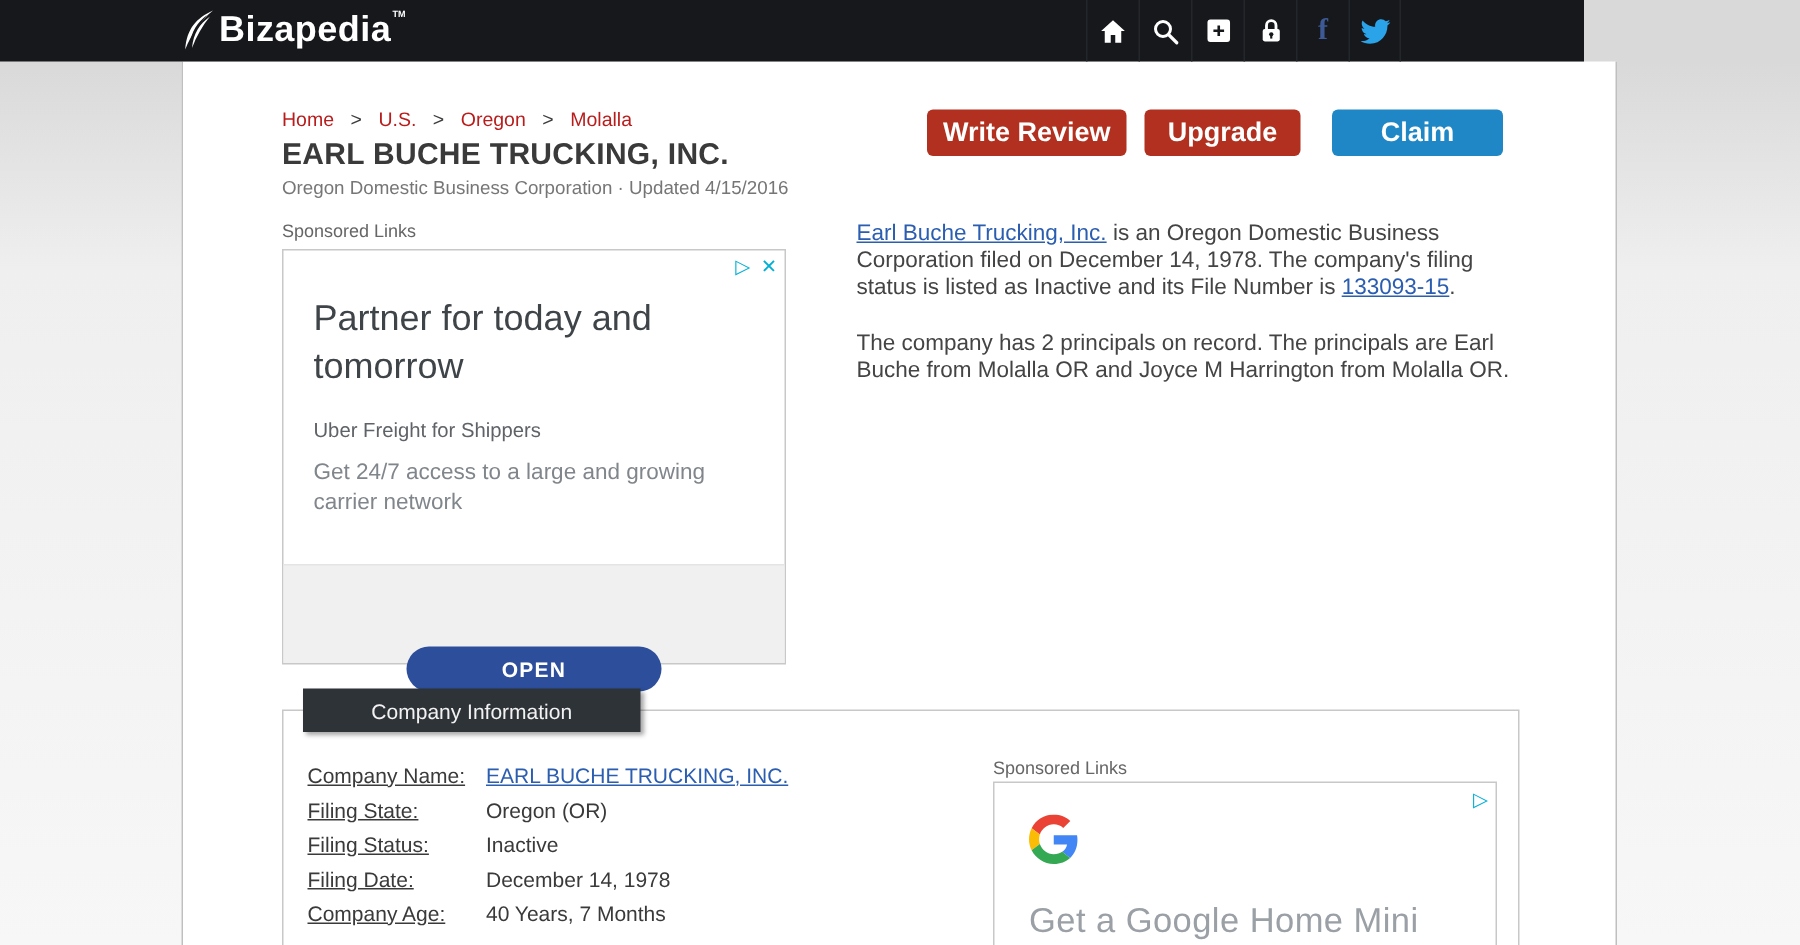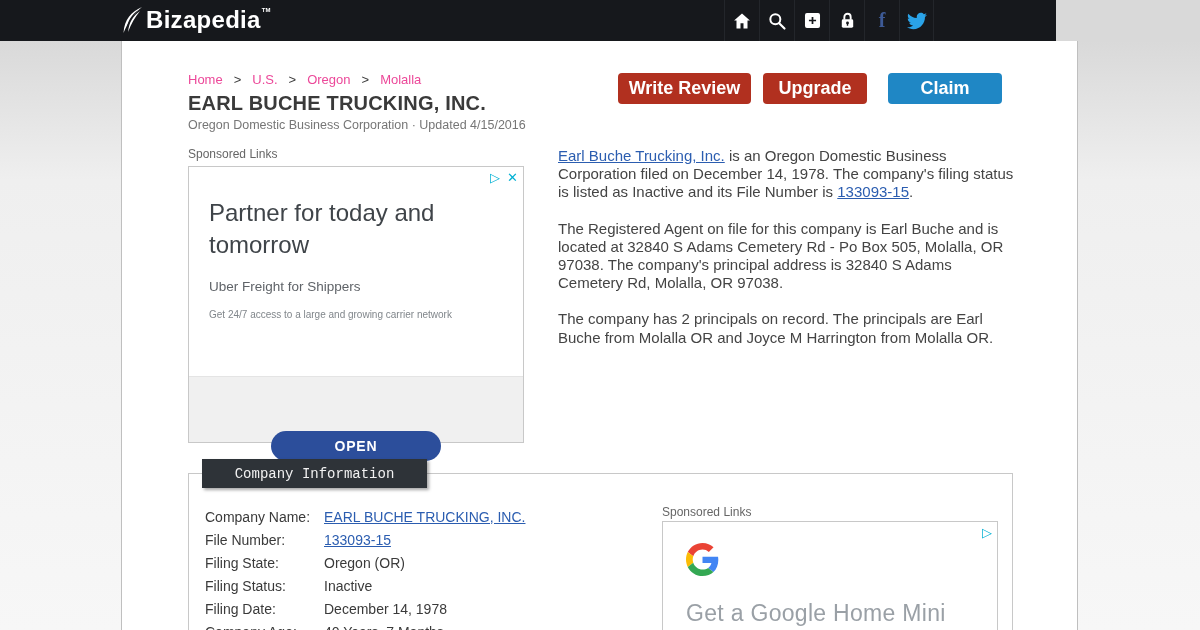--- a/index.html
+++ b/index.html
@@ -28,21 +28,21 @@
   .icon-cell svg { display:block; }
   .fb-f { color:#3d5a96; font-size:20px; font-weight:700; font-family:"Liberation Serif",serif; }
   
   .content-col {
     position:absolute; left:121px; top:41px; width:957px; height:589px;
     background:#fff; border-left:1px solid #bfbfbf; border-right:1px solid #bfbfbf;
     z-index:10;
   }
   
   .breadcrumb { position:absolute; left:188px; top:72px; font-size:13px; color:#999; z-index:15; }
-  .breadcrumb a { color:#ec4899; text-decoration:none; cursor:pointer; }
+  .breadcrumb a { color:#b91c1c; text-decoration:none; cursor:pointer; }
   .crumb-sep { color:#3d3d3d; margin:0 11px; }
   .page-title { position:absolute; left:188px; top:92px; font-size:20px; font-weight:700; color:#3a3a3a; letter-spacing:.2px; z-index:15; }
   .page-subtitle { position:absolute; left:188px; top:118px; font-size:12.5px; color:#767676; z-index:15; }
   
   .btn { position:absolute; top:73px; height:31px; border:none; border-radius:4px;
          color:#fff; font-size:18px; font-family:"Liberation Sans",sans-serif;
          cursor:pointer; z-index:15;font-weight:bold; }
   .btn-review  { left:618px; width:133px; background:#b1301f; }
   .btn-upgrade { left:763px; width:104px; background:#b1301f; }
   .btn-claim   { left:888px; width:114px; background:#1f87c5; }
@@ -52,45 +52,45 @@
   .ad-card-left {
     position:absolute; left:188px; top:166px; width:336px; height:277px;
     background:#fff; border:1px solid #c8c8c8; z-index:15;
   }
   .adchoices { position:absolute; top:4px; right:5px; display:flex; gap:7px; align-items:center; }
   .adchoices .tri { color:#00b0d3; font-size:13px; line-height:13px; cursor:pointer; }
   .adchoices .closex { color:#00b0d3; font-size:13px; line-height:13px; cursor:pointer; }
   .ad-headline { position:absolute; left:20px; top:30px; width:295px;
     font-size:24px; line-height:32px; color:#3f4449; font-weight:500; }
   .ad-advertiser { position:absolute; left:20px; top:112px; font-size:13.5px; color:#5f6368; }
-  .ad-desc { position:absolute; left:20px; top:138px; width:275px; font-size:10px; line-height:20px; color:#80868b; }
+  .ad-desc { position:absolute; left:20px; top:138px; width:275px; font-size:15px; line-height:20px; color:#80868b; }
   .ad-footer { position:absolute; left:0; right:0; bottom:0; height:66px; background:#f0f0f0; border-top:1px solid #e4e4e4; }
   .open-btn { position:absolute; left:50%; top:18px; transform:translateX(-50%);
     width:170px; height:30px; border:none; border-radius:15px; background:#2c4e9b;
     color:#fff; font-size:14px; font-weight:700; letter-spacing:.8px; cursor:pointer;
     font-family:"Liberation Sans",sans-serif;margin-top:36px; }
   
   .about { position:absolute; left:558px; top:147px; width:456px; z-index:15;
     font-size:15px; line-height:18.2px; color:#444; }
-  .about p { margin-bottom:18px; }
+  .about p { margin-bottom:18px;margin-left:13px; }
   .about a { color:#2b5db0; text-decoration:underline; cursor:pointer; }
   
   .info-box {
     position:absolute; left:188px; top:473px; width:825px; height:300px;
     border:1px solid #c8c8c8; background:#fff; z-index:15;
   }
   .info-tab {
     position:absolute; left:202px; top:459px; width:225px; height:29px;
     background:#2e3338; color:#f2f2f2; font-size:14px;
     display:flex; align-items:center; justify-content:center;
-    box-shadow:2px 2px 3px rgba(0,0,0,.35); z-index:16;font-family:Liberation Mono, monospace;
+    box-shadow:2px 2px 3px rgba(0,0,0,.35); z-index:16;
   }
   .info-table { position:absolute; left:16px; top:31px; font-size:14px; color:#3a3a3a; }
   .info-row { display:flex; height:23px; align-items:center; }
-  .info-label { width:119px; }
+  .info-label { width:119px;text-decoration:underline; }
   .info-value a { color:#2b5db0; text-decoration:underline; cursor:pointer; }
   
   .sp-right-label { left:473px; top:31px; position:absolute; font-size:12px; color:#666; }
   .ad-card-right {
     position:absolute; left:473px; top:47px; width:336px; height:160px;
     background:#fff; border:1px solid #c8c8c8; overflow:hidden;
   }
   .g-logo { position:absolute; left:23px; top:21px; width:33px; height:33px; }
   .g-headline { position:absolute; left:23px; top:76px; width:300px;
     font-size:23px; line-height:30px; color:#9aa0a6; letter-spacing:.3px; }
@@ -167,34 +167,29 @@
   <div class="ad-headline">Partner for today and tomorrow</div>
   <div class="ad-advertiser">Uber Freight for Shippers</div>
   <div class="ad-desc">Get 24/7 access to a large and growing carrier network</div>
   <div class="ad-footer">
     <button class="open-btn">OPEN</button>
   </div>
 </div>
 
 <div class="about">
   <p><a>Earl Buche Trucking, Inc.</a><span> is an Oregon Domestic Business Corporation filed on December 14, 1978. The company's filing status is listed as Inactive and its File Number is </span><a>133093-15</a><span>.</span></p>
-  <p>The Registered Agent on file for this company is Earl Buche and is located at 32840 S Adams Cemetery Rd - Po Box 505, Molalla, OR 97038. The company's principal address is 32840 S Adams Cemetery Rd, Molalla, OR 97038.</p>
   <p>The company has 2 principals on record. The principals are Earl Buche from Molalla OR and Joyce M Harrington from Molalla OR.</p>
 </div>
 
 <div class="info-tab">Company Information</div>
 <div class="info-box">
   <div class="info-table">
     <div class="info-row">
       <div class="info-label">Company Name:</div>
       <div class="info-value"><a>EARL BUCHE TRUCKING, INC.</a></div>
-    </div>
-    <div class="info-row">
-      <div class="info-label">File Number:</div>
-      <div class="info-value"><a>133093-15</a></div>
     </div>
     <div class="info-row">
       <div class="info-label">Filing State:</div>
       <div class="info-value">Oregon (OR)</div>
     </div>
     <div class="info-row">
       <div class="info-label">Filing Status:</div>
       <div class="info-value">Inactive</div>
     </div>
     <div class="info-row">

